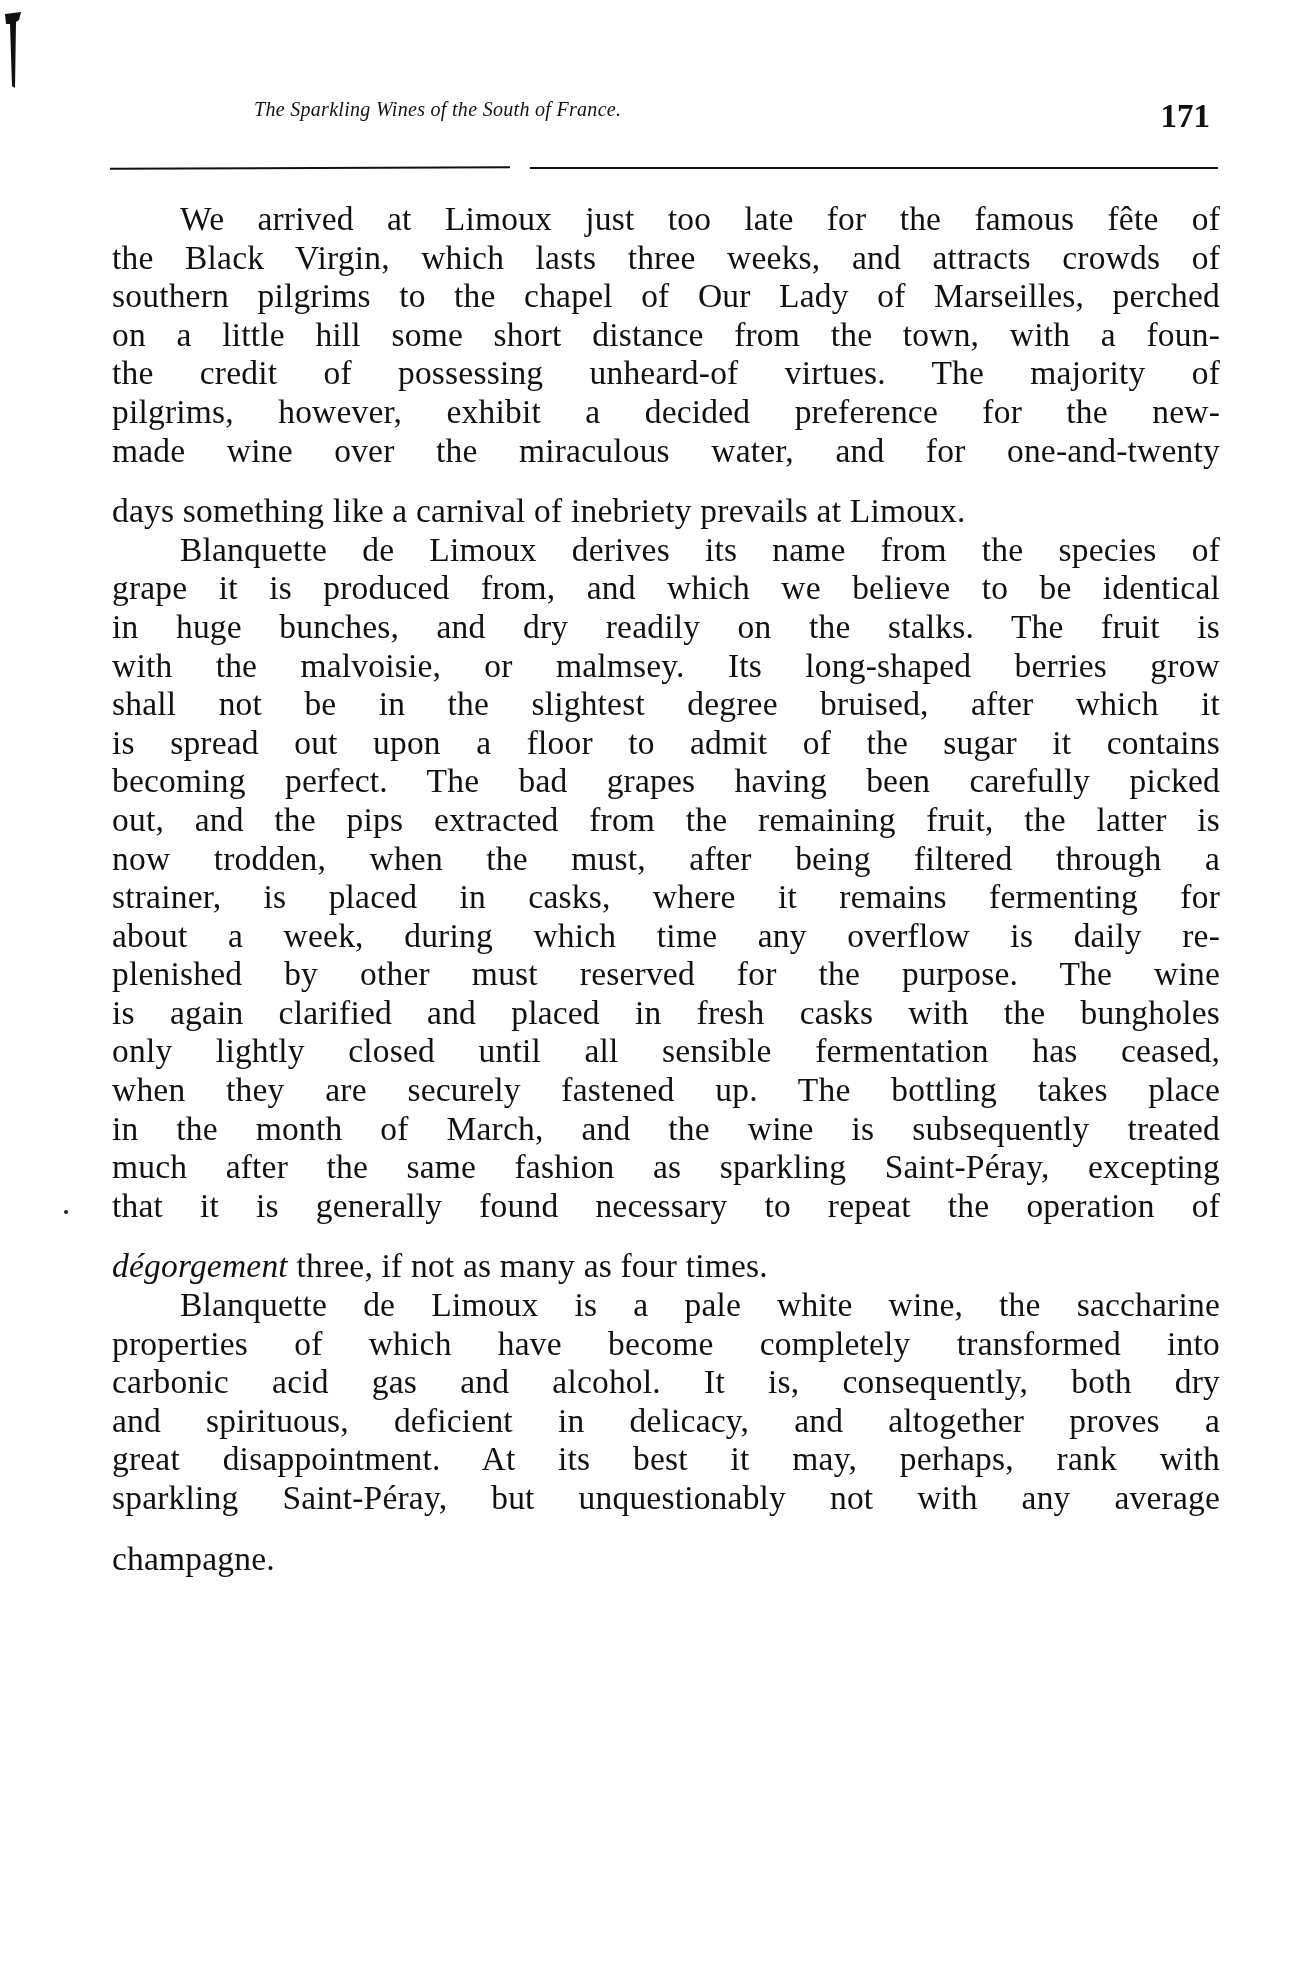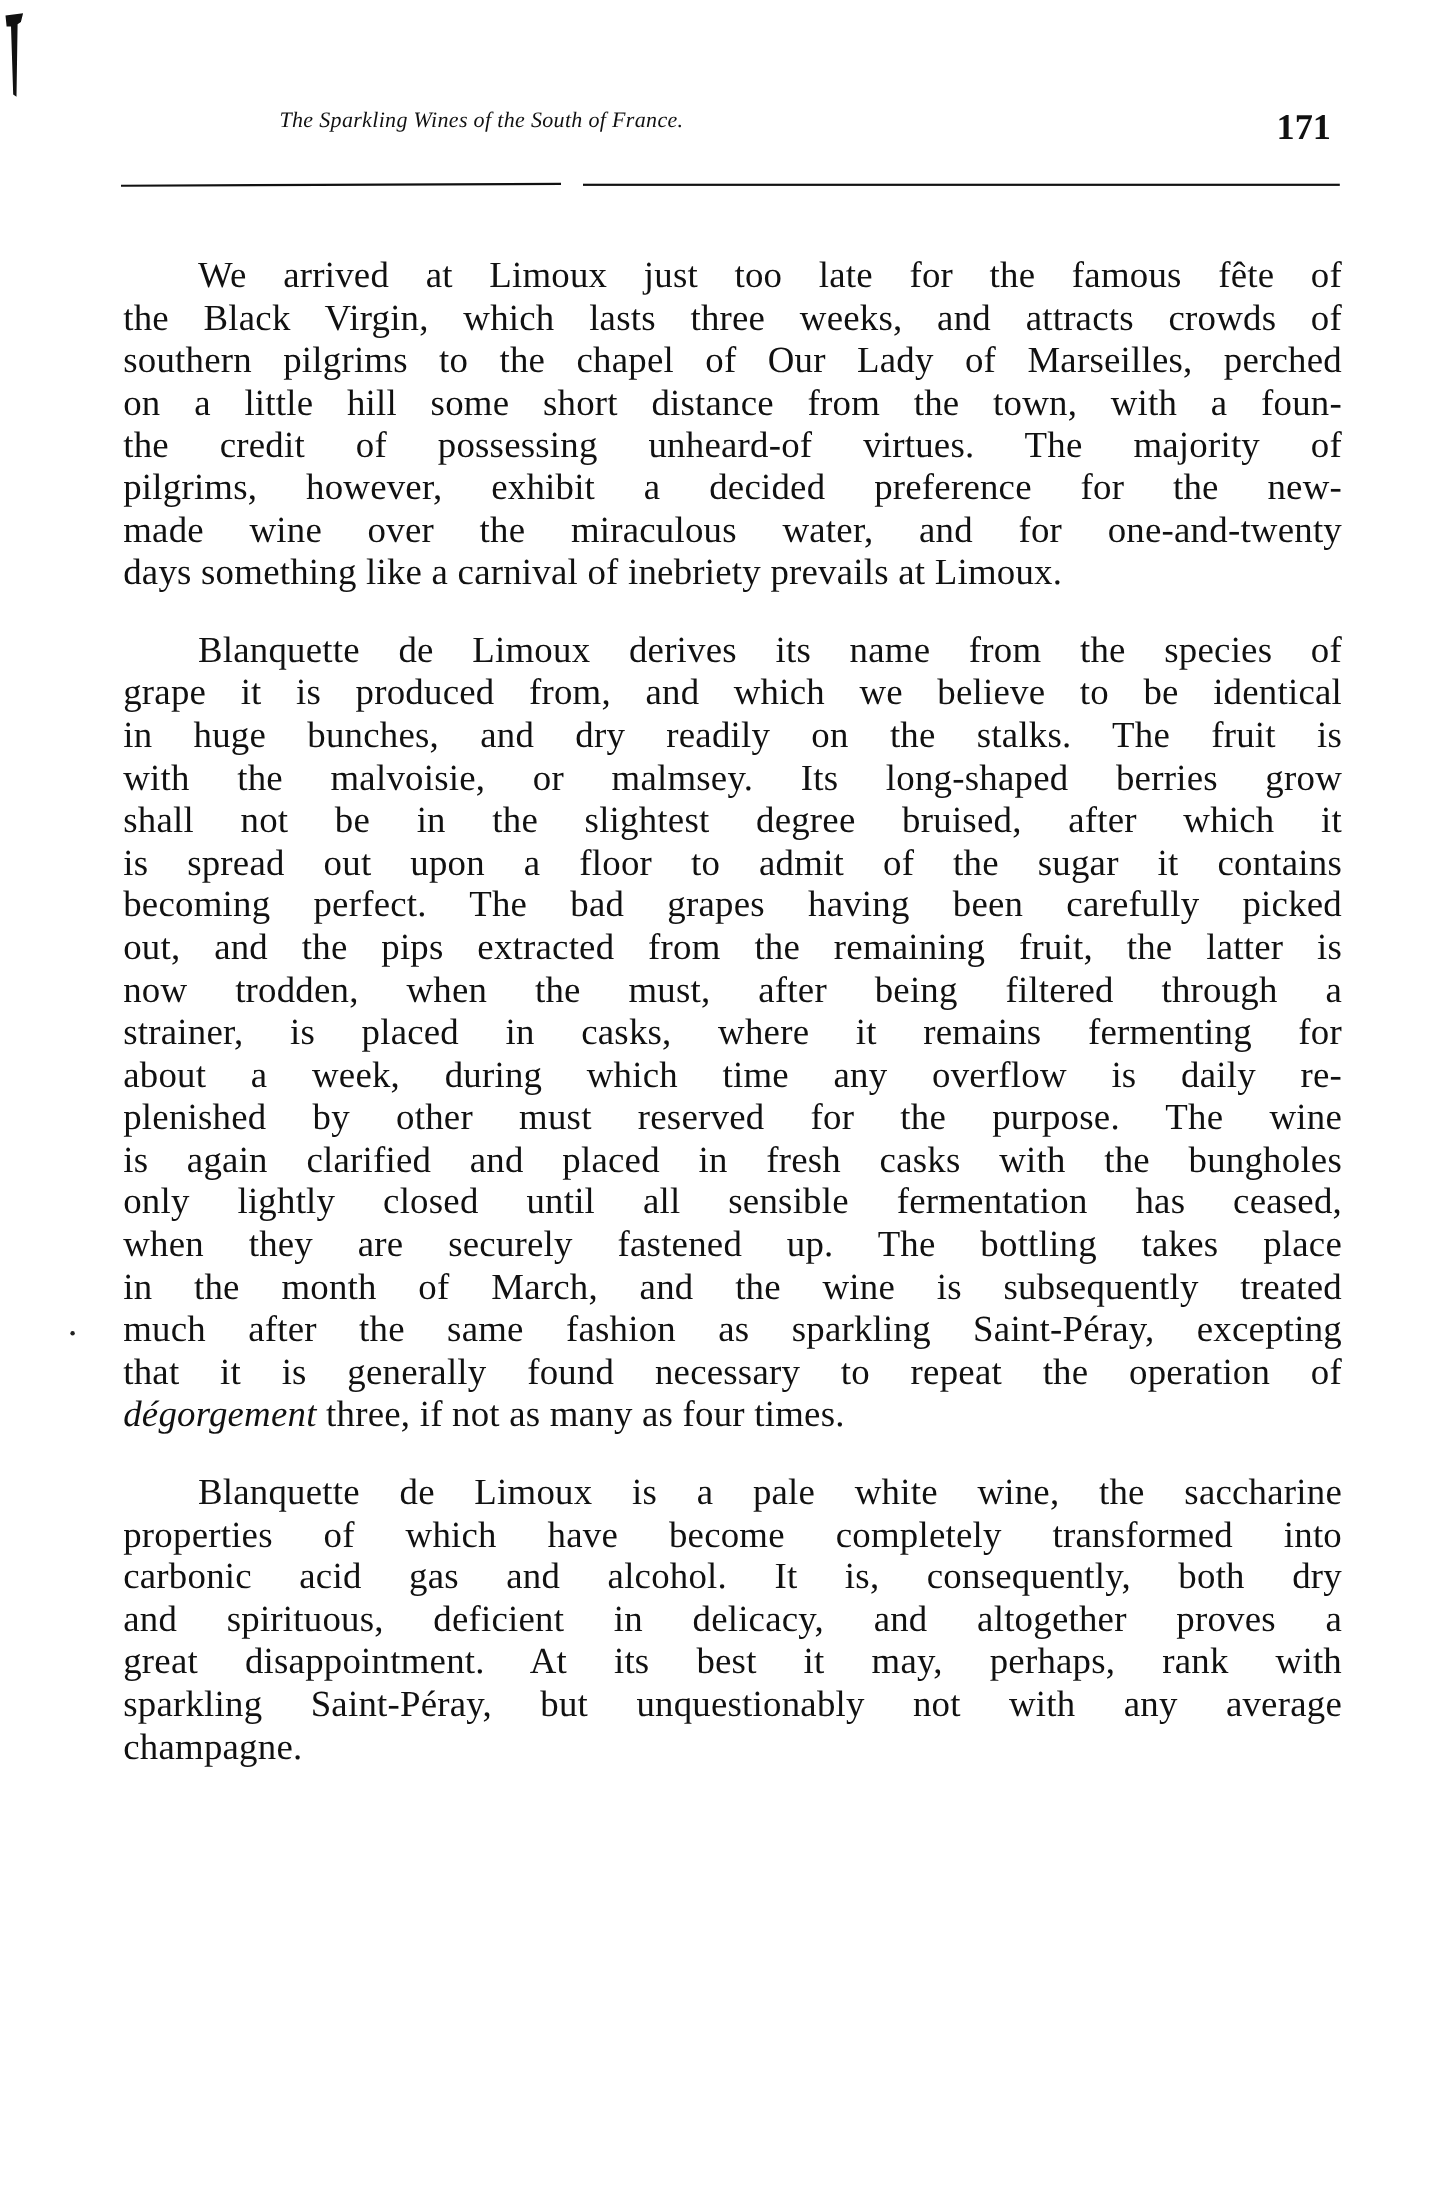--- a/index.html
+++ b/index.html
@@ -11,22 +11,22 @@
                    font-family: "Liberation Serif", serif; font-size: 20px; letter-spacing: 0.3px; }
   .page-number { position: absolute; right: 0; top: 0; font-family: Liberation Serif, serif;
                  font-size: 33px; font-weight: bold; }
   .rule { position: absolute; top: 167px; height: 2px; background: #111; }
   .rule.a { left: 110px; width: 400px; transform: rotate(-0.25deg); }
   .rule.b { left: 530px; width: 688px; }
   .body-text { position: absolute; left: 112px; top: 200px; width: 1108px; }
   .line { font-family: "Liberation Serif", serif; font-size: 33.5px; line-height: 38.6px;
           height: 38.6px; white-space: nowrap; text-align: justify; text-align-last: justify;
           letter-spacing: 0.2px; }
-  .line.last { text-align-last: left; }
-  .line.indent { padding-left: 68px; margin-top: 32px; }
+  .line.last { text-align-last: left; margin-top: 22px; }
+  .line.indent { padding-left: 68px; }
   .it { font-style: italic; }
   .stray-dot { position: absolute; left: 64px; top: 1210px; width: 4px; height: 4px;
                border-radius: 50%; background: #222; }
 </style>
 </head>
 <body>
 
 <svg class="corner-mark" viewBox="0 0 18 80">
   <path d="M1 4 L17 2 L15 10 L12 12 L11 78 L8 76 L6 14 L2 14 Z" fill="#111"></path>
 </svg>

